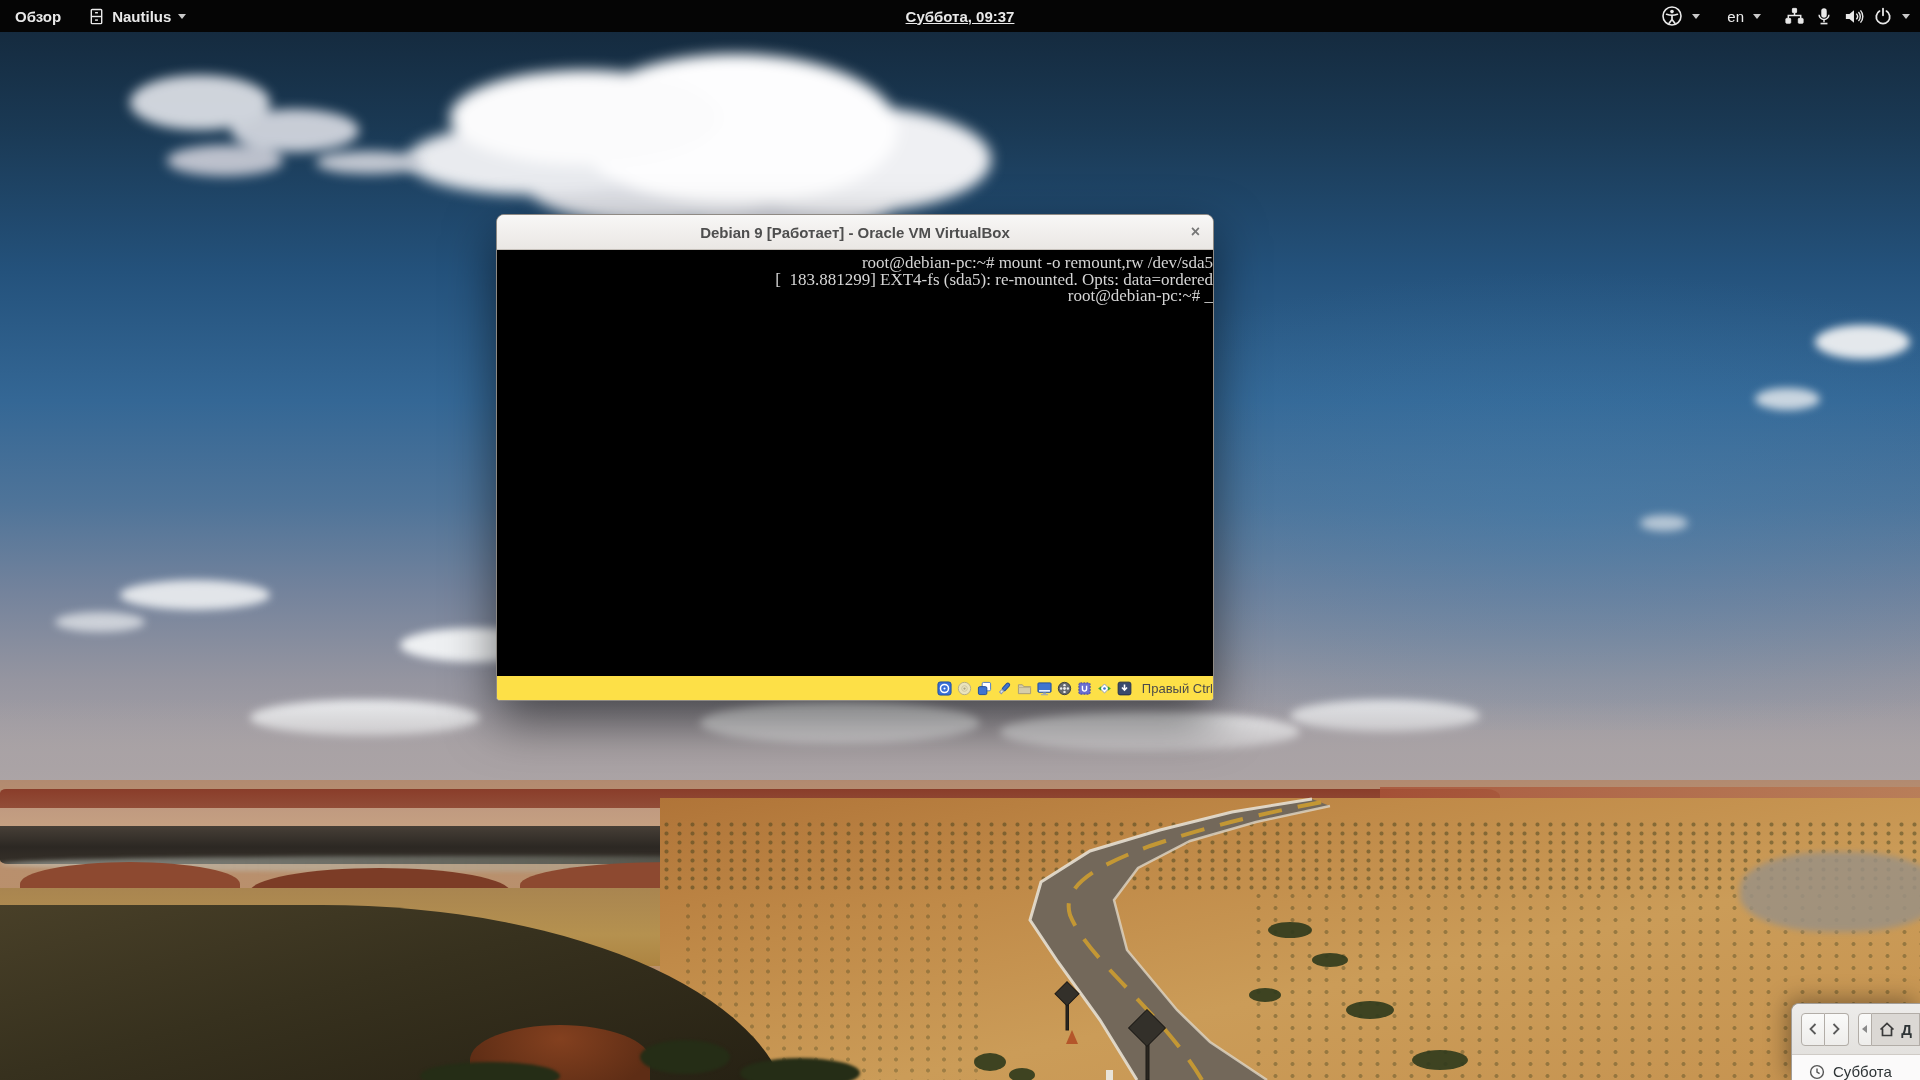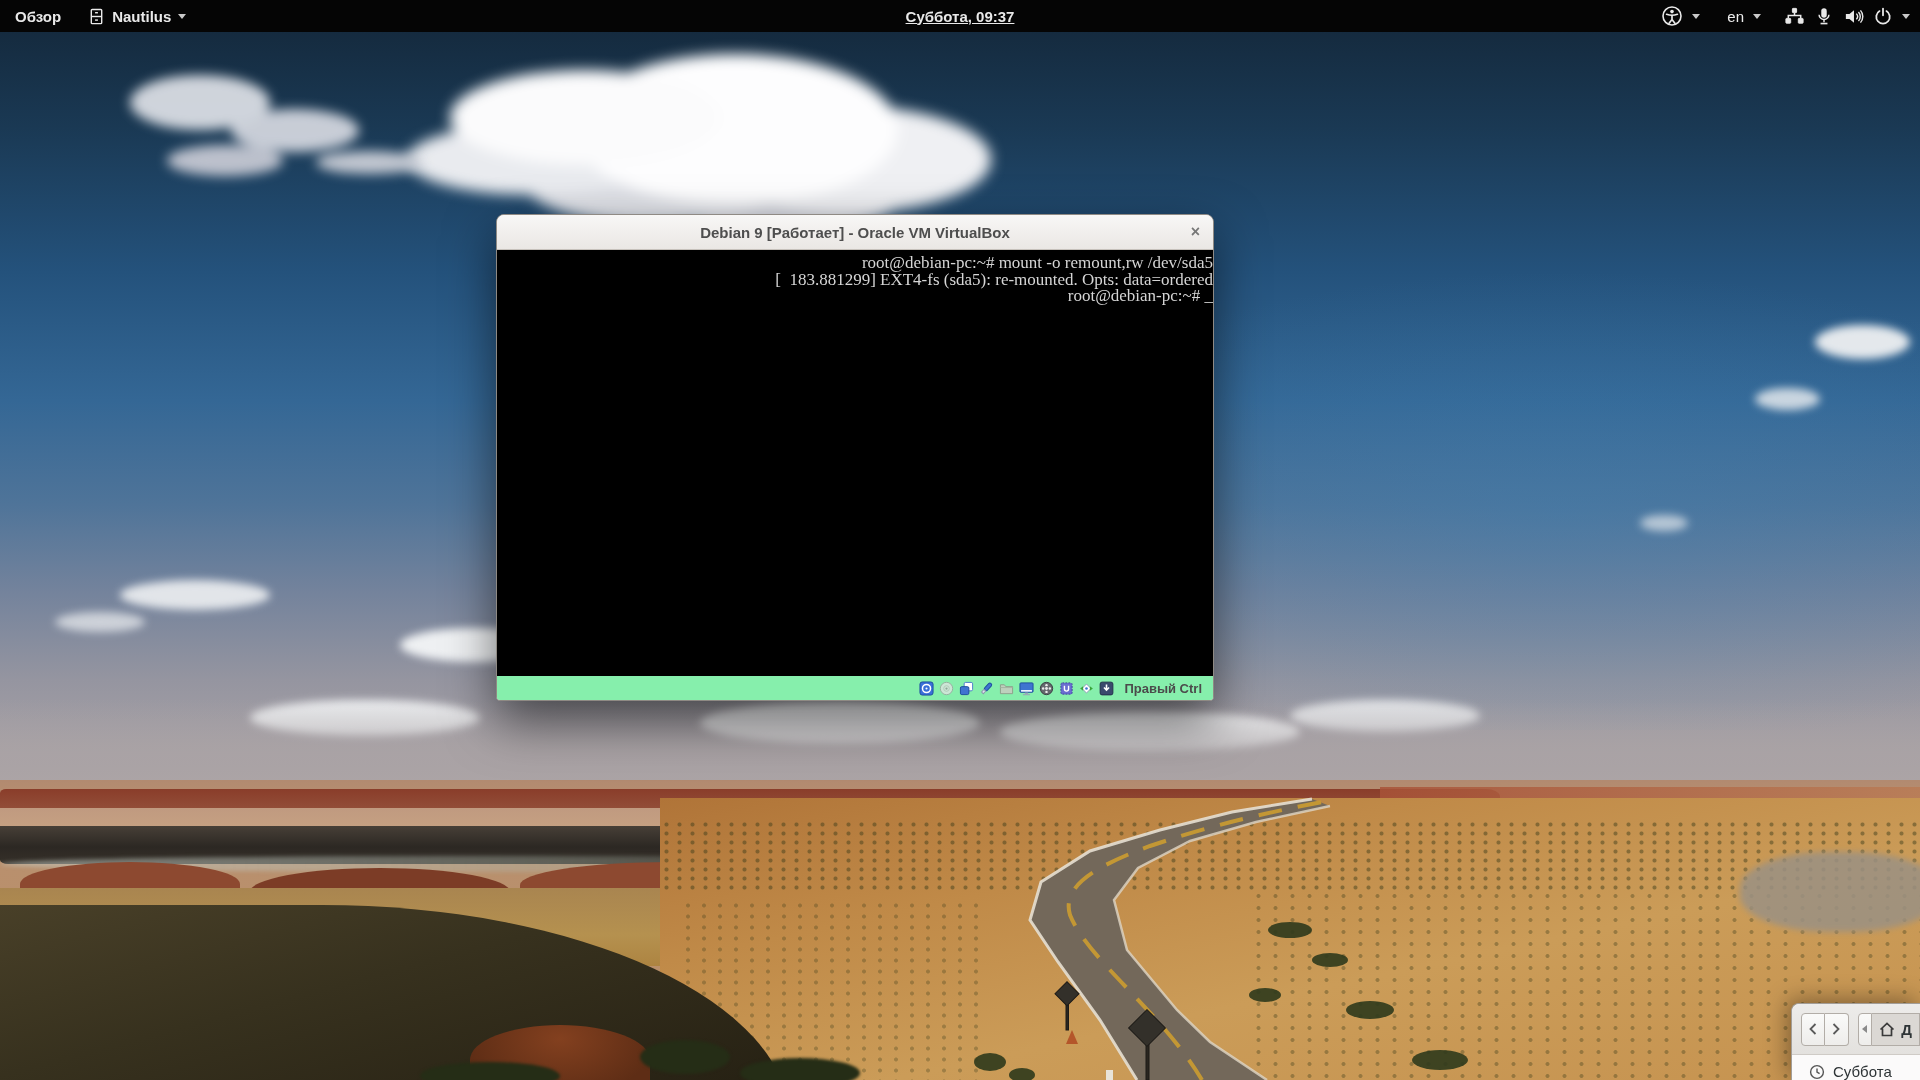--- a/index.html
+++ b/index.html
@@ -53,21 +53,21 @@
   .vm{position:absolute;left:496px;top:214px;width:718px;height:487px;z-index:40;display:flex;flex-direction:column;
     border:1px solid #8f8a84;border-radius:8px 8px 4px 4px;box-shadow:0 20px 50px rgba(0,0,0,.55);background:#efedeb;text-align:right;}
   .vm-titlebar{height:35px;flex:0 0 35px;background:linear-gradient(#f8f7f6,#eae7e4);border-bottom:1px solid #c6c1bb;border-radius:7px 7px 0 0;
     position:relative;display:flex;align-items:center;justify-content:center;font-size:15px;font-weight:700;color:#4e4e4e;}
   .vm-close{position:absolute;right:13px;top:0;height:100%;display:flex;align-items:center;color:#777;font-size:16px;cursor:default;}
   .vm-menubar{height:25px;flex:0 0 25px;background:#f1efed;border-bottom:1px solid #dcd8d3;display:flex;align-items:center;padding-left:12px;font-size:13px;color:#2c2c2c;}
   .vm-menu-item{padding:0 10px;line-height:24px;}
   .vm-screen{flex:1;background:#000;overflow:hidden;padding:5px 0 0 8px;font-family:"DejaVu Sans Mono",monospace;}
   .tline{white-space:pre;color:#d5d5d5;font-size:17px;line-height:16.5px;font-family:Liberation Serif, serif;}
   .cursor{color:#d5d5d5;}
-  .vm-statusbar{height:24px;flex:0 0 24px;background:#86efac;border-radius:0 0 3px 3px;display:flex;align-items:center;justify-content:flex-end;gap:5px;padding-right:11px;font-size:13px;color:#4b4b4b;font-weight:bold;}
+  .vm-statusbar{height:24px;flex:0 0 24px;background:#fde047;border-radius:0 0 3px 3px;display:flex;align-items:center;justify-content:flex-end;gap:5px;font-size:13px;color:#4b4b4b;}
   .sicon{width:15px;height:15px;display:inline-flex;}
   .hostkey{margin-left:5px;}
 
   
   .naut{position:absolute;right:0;bottom:0;width:129px;height:77px;z-index:50;background:#fbfafa;
     border:1px solid #a29d97;border-right:none;border-bottom:none;border-radius:8px 0 0 0;box-shadow:-4px -4px 22px rgba(0,0,0,.35);}
   .naut-header{height:51px;background:linear-gradient(#edecea,#e3e1de);border-bottom:1px solid #cfcbc6;border-radius:8px 0 0 0;
     display:flex;align-items:center;padding-left:9px;}
   .nbtn{width:33px;height:33px;background:linear-gradient(#fafaf9,#eeedeb);border:1px solid #b2ada7;display:flex;align-items:center;justify-content:center;}
   .nbtn.back{border-radius:4px 0 0 4px;}

